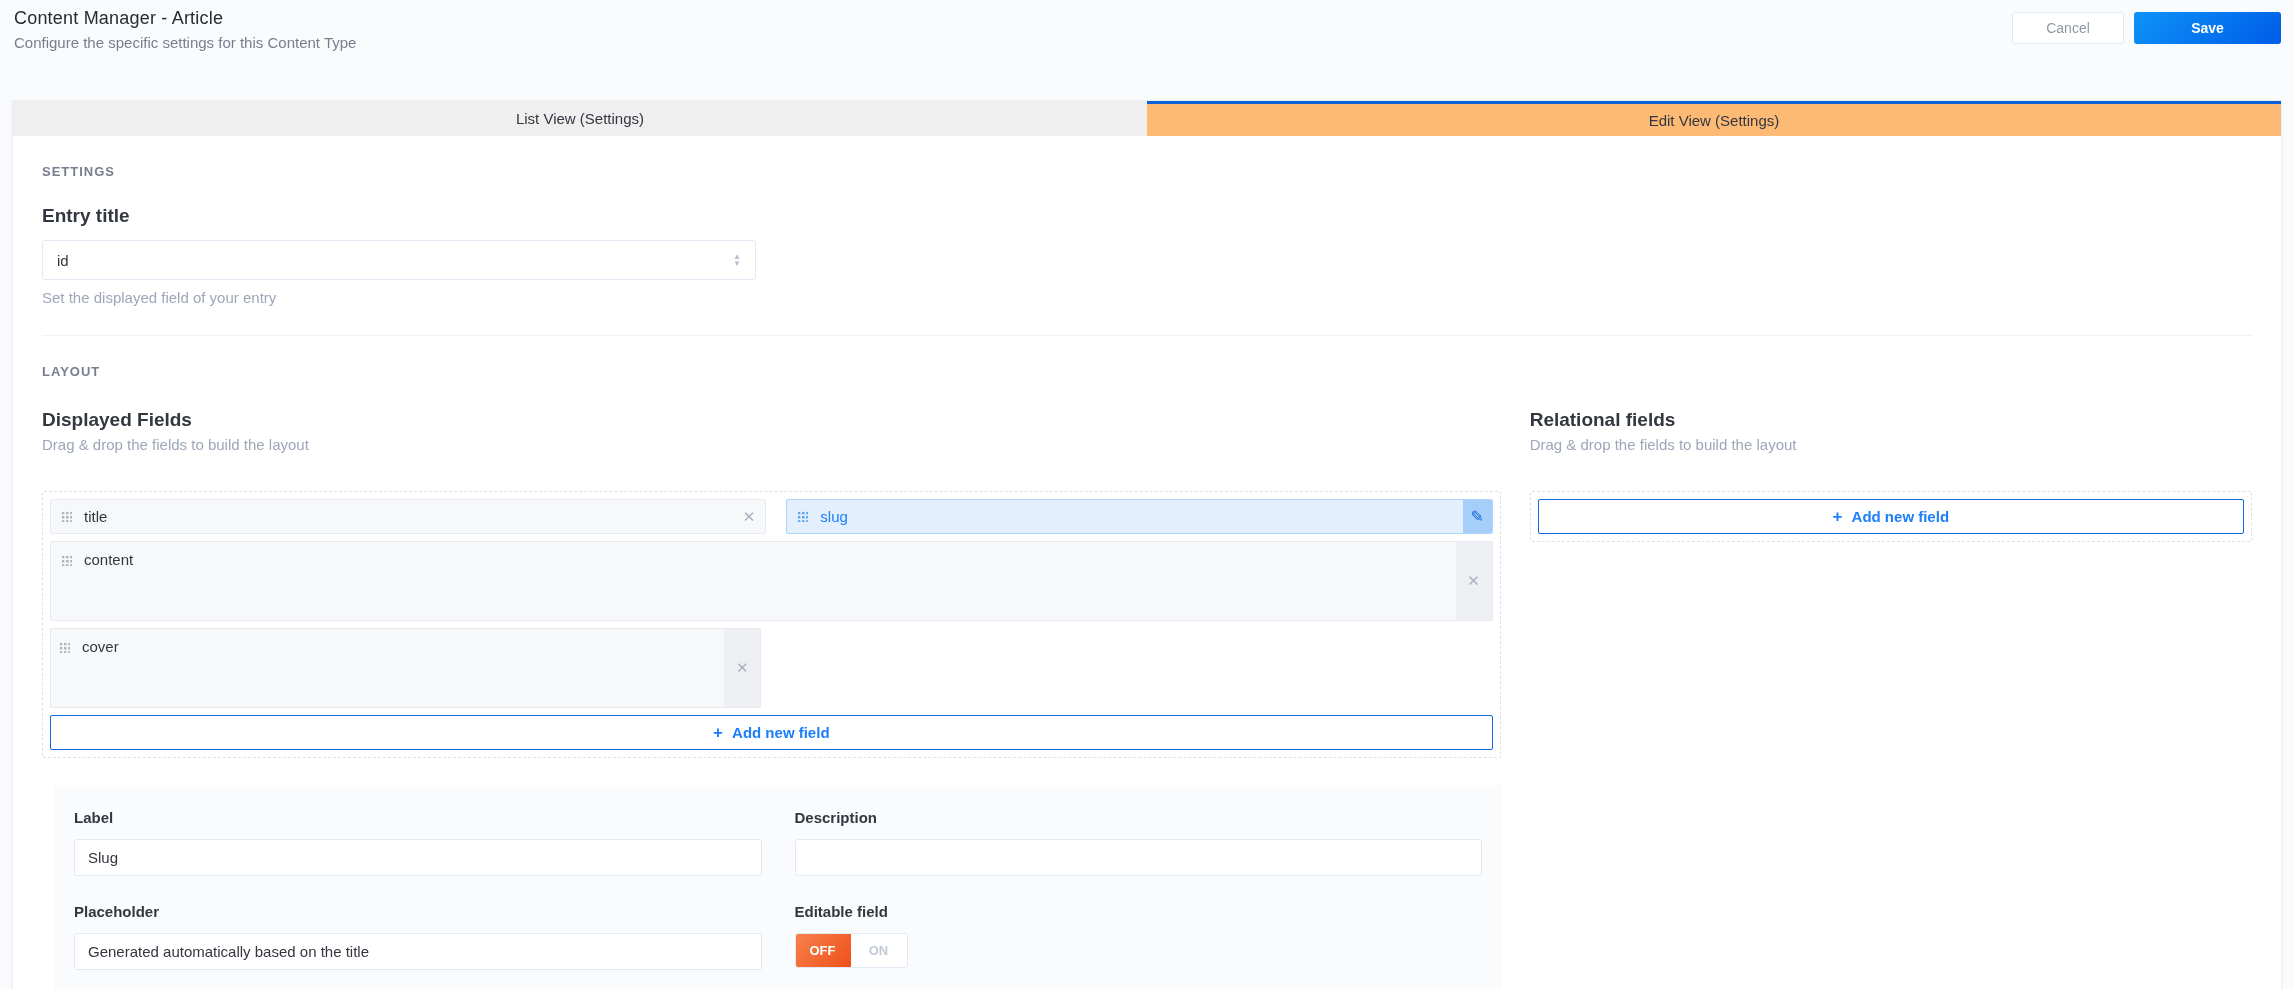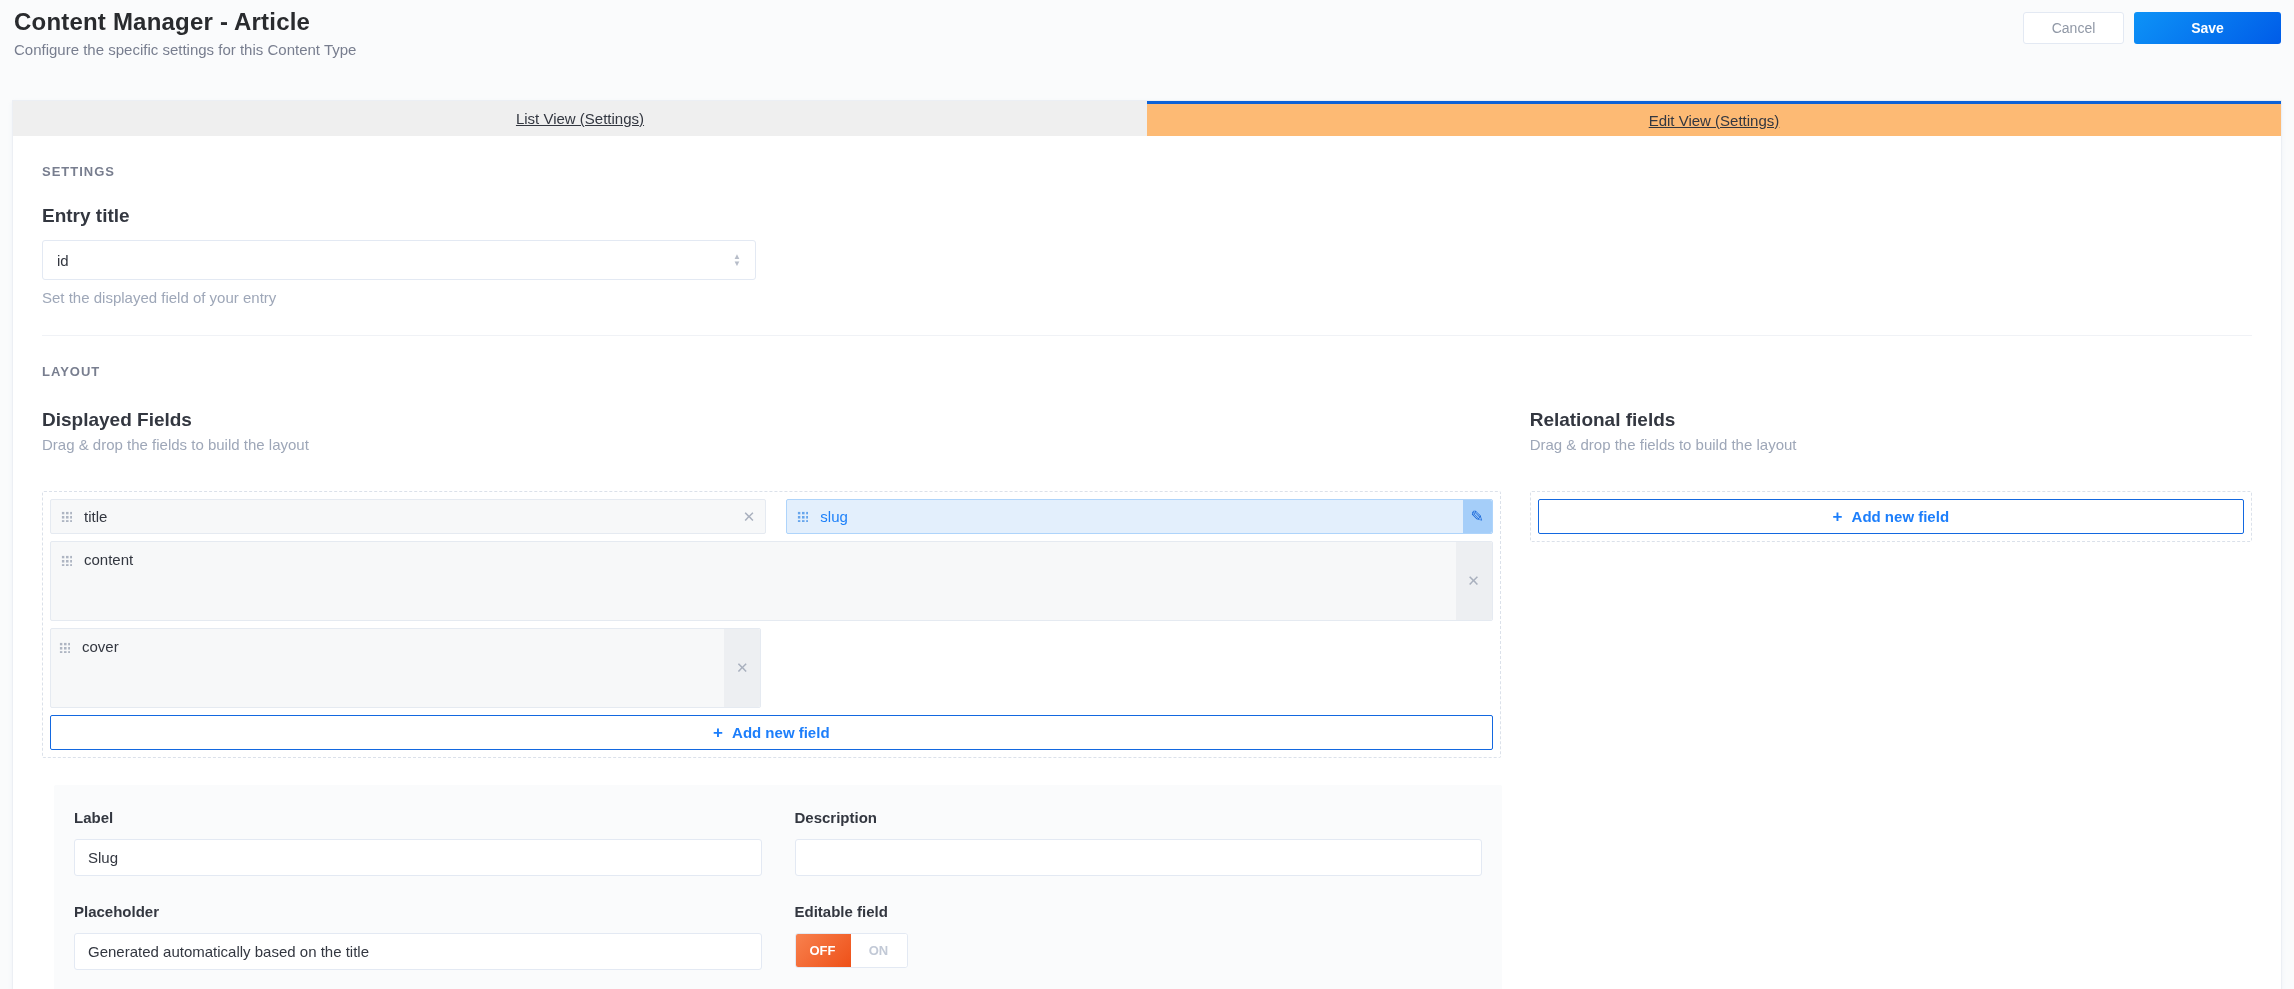--- a/index.html
+++ b/index.html
@@ -8,38 +8,38 @@
     font-family: "Liberation Sans", sans-serif;
     background: #fafbfc;
     color: #333740;
   }
 
   
   .topbar {
     display: flex; justify-content: space-between; align-items: flex-start;
     padding: 8px 13px 0 14px; height: 100px;
   }
-  .page-title { font-size: 24px; font-weight: bold; color: #292b2e; letter-spacing: .2px; }
+  .page-title { font-size: 18px; font-weight: normal; color: #292b2e; letter-spacing: .2px; }
   .page-subtitle { font-size: 15px; color: #787e8f; margin-top: 5px; }
   .topbar-actions { display: flex; gap: 10px; margin-top: 4px; }
   .btn { font-family: inherit; font-size: 14px; height: 32px; border-radius: 3px; cursor: pointer; }
-  .btn-cancel { width: 101px; background: #fff; border: 1px solid #e3e9f3; color: #9098a6; }
+  .btn-cancel { width: 112px; background: #fff; border: 1px solid #e3e9f3; color: #9098a6; }
   .btn-save  { width: 147px; background: linear-gradient(135deg, #0d93f7, #005ce8); border: none; color: #fff; font-weight: 600; }
 
   
   .card {
     margin: 0 12px; background: #fff;
     border: 1px solid #eceff4;
     box-shadow: 0 2px 4px rgba(227,233,243,.45);
     padding-bottom: 33px;
   }
   .tabs { display: flex; height: 35px; }
   .tab {
     flex: 1; display: flex; align-items: center; justify-content: center;
-    font-size: 15px; color: #333740; cursor: pointer; text-decoration: underline;
+    font-size: 15px; color: #333740; cursor: pointer;
   }
   .tab-inactive { background: #efefef; }
   .tab-active { background: #fdba74; border-top: 3px solid #0c61d6; }
 
   .card-body { padding: 0 29px; }
 
   .section-title {
     margin-top: 28px; font-size: 13px; font-weight: bold;
     color: #787e8f; letter-spacing: 1px;
   }

